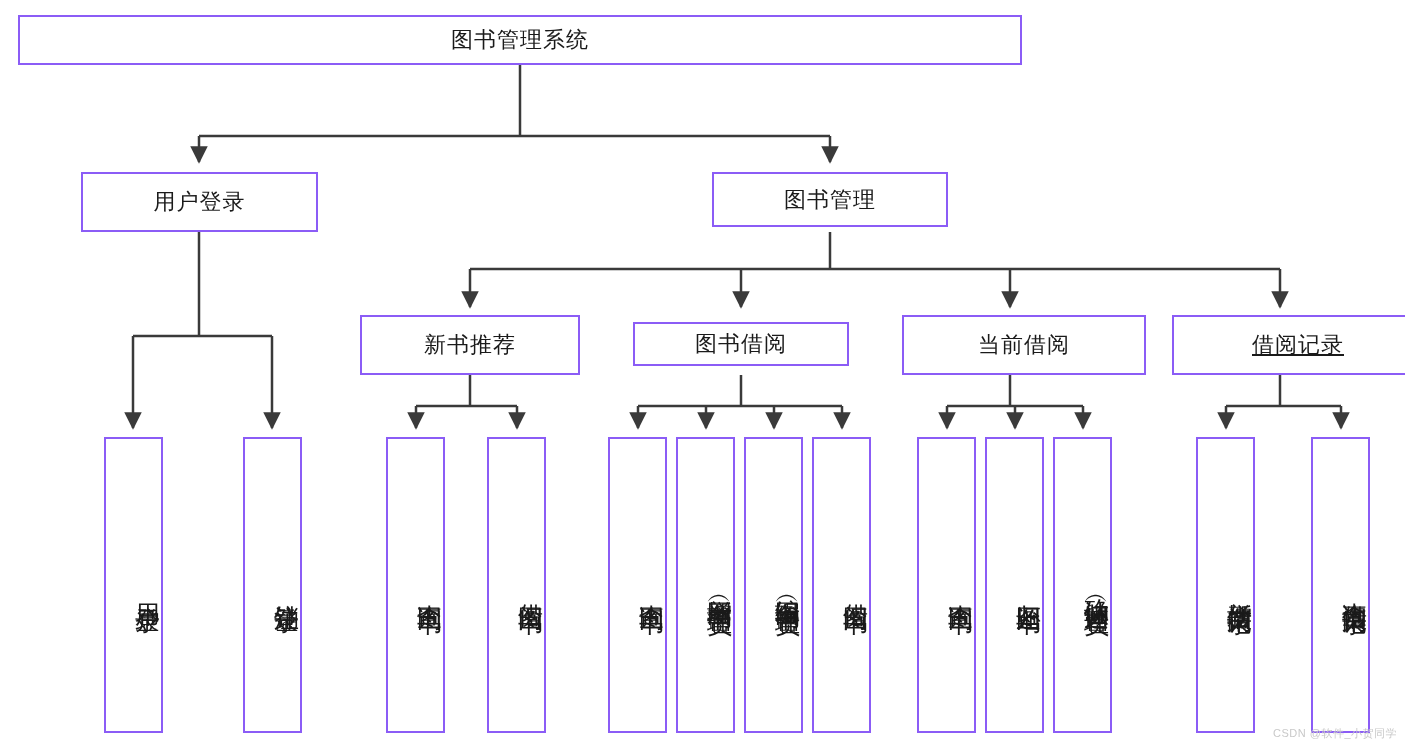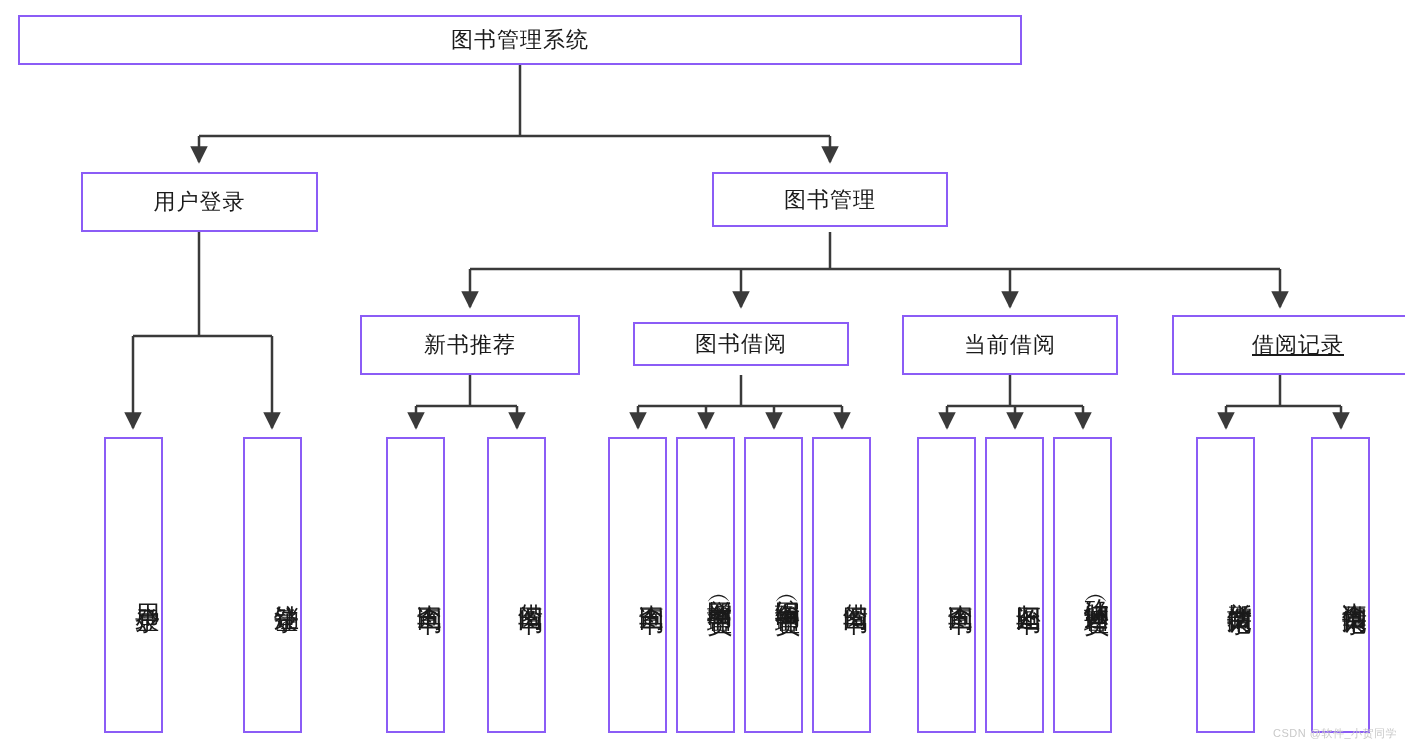--- a/index.html
+++ b/index.html
@@ -134,21 +134,21 @@
   <div class="node horiz" id="n-l2-1" style="left: 712px; top: 172px; width: 236px; height: 55px;">
     <span>图书管理</span>
   </div>
 
   <div class="node horiz" id="n-l3-0" style="left: 360px; top: 315px; width: 220px; height: 60px; font-family: Liberation Serif, serif;">
     <span>新书推荐</span>
   </div>
   <div class="node horiz" id="n-l3-1" style="left: 633px; top: 315px; width: 216px; height: 44px; margin-top: 7px;">
     <span>图书借阅</span>
   </div>
-  <div class="node horiz" id="n-l3-2" style="left: 902px; top: 315px; width: 216px; height: 60px;">
+  <div class="node horiz" id="n-l3-2" style="left: 902px; top: 315px; width: 244px; height: 60px;">
     <span>当前借阅</span>
   </div>
   <div class="node horiz" id="n-l3-3" style="left: 1172px; top: 315px; width: 252px; height: 60px; text-decoration: underline;">
     <span>借阅记录</span>
   </div>
 
   <div class="node vert" id="n-leaf-0" style="left: 104px; top: 437px; width: 59px; height: 296px;">
     <span class="vtext">用户登录</span>
   </div>
   <div class="node vert" id="n-leaf-1" style="left: 243px; top: 437px; width: 59px; height: 296px;">

